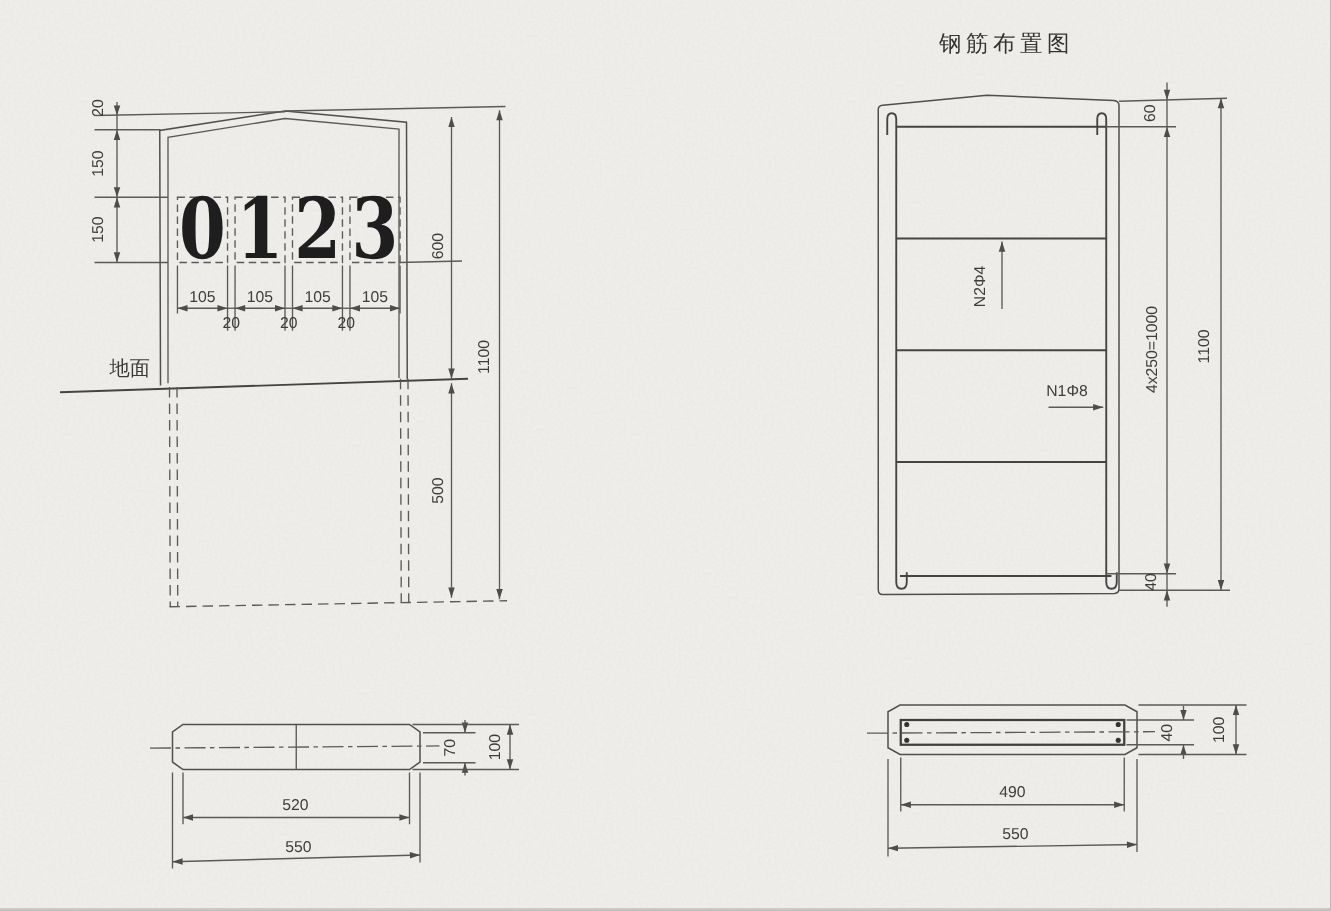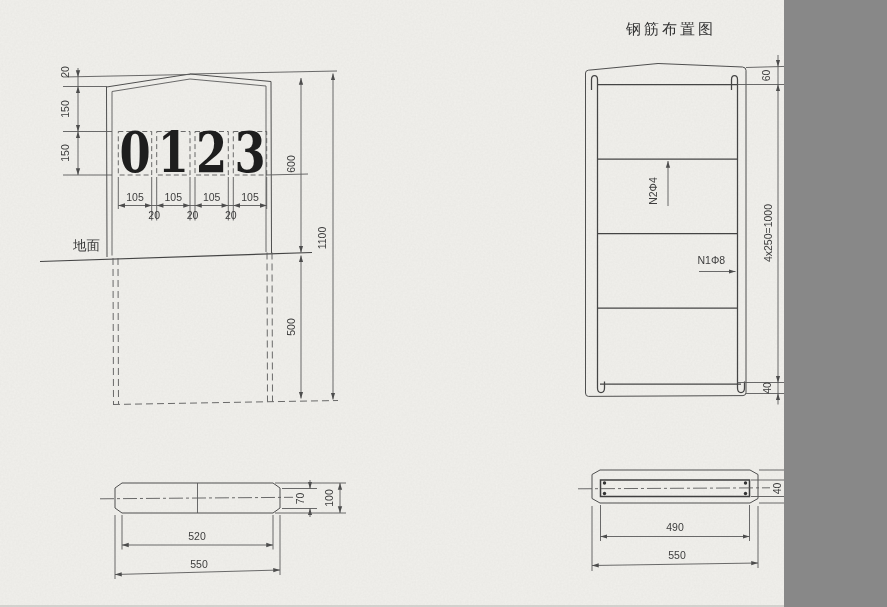--- a/index.html
+++ b/index.html
@@ -1,16 +1,16 @@
 <!DOCTYPE html>
 <html><head>
 <meta charset="utf-8">
 <style>
   html,body{margin:0;padding:0;background:#888;}
-  .sheet{position:relative;width:784px;height:607px;background:#f1f0ec;overflow:hidden;
+  .sheet{position:relative;width:887px;height:607px;background:#f1f0ec;overflow:hidden;
          font-family:"Liberation Sans",sans-serif;}
   svg{display:block}
   svg text{font-family:"Liberation Sans",sans-serif;fill:#3d3d3d;}
   .dim{font-size:10.5px;}
   .cn{font-size:13.5px;fill:#3a3a3a;}
   .title-cn{font-size:15px;fill:#333;letter-spacing:3px;}
   .digit{font-family:"DejaVu Serif",serif;font-weight:bold;font-size:56px;fill:#1e1e1e;}
   .ln{stroke:#4f4f4f;stroke-width:1;fill:none;}
   .lt{stroke:#5a5a5a;stroke-width:0.9;fill:none;}
   .lh{stroke:#444;stroke-width:1.25;fill:none;}

